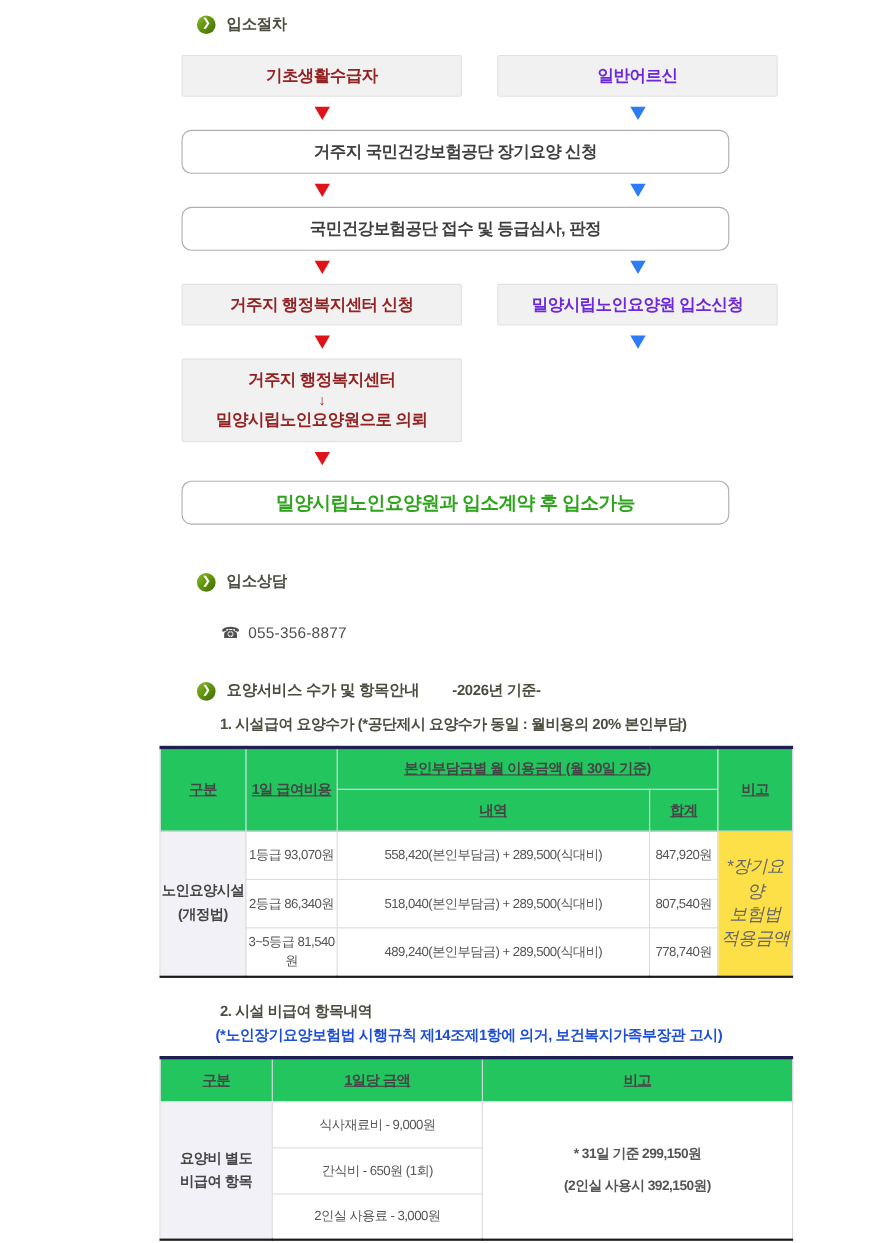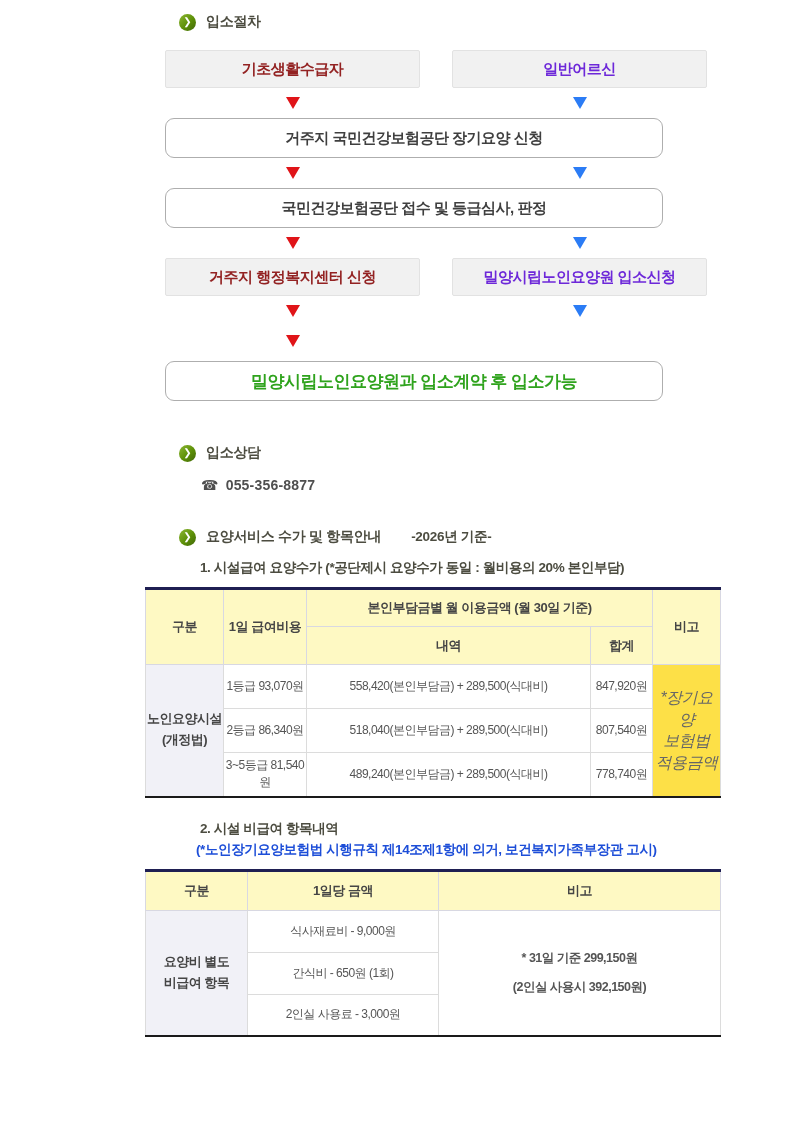--- a/index.html
+++ b/index.html
@@ -39,36 +39,36 @@
   .multi .mid-arrow { font-size: 13px; line-height: 1.1; }
   .arrow-row { display: flex; justify-content: space-between; width: 542px; margin: 9px 0; }
   .arrow-cell { width: 255px; display: flex; justify-content: center; }
   .tri { width: 0; height: 0; border-left: 7px solid transparent; border-right: 7px solid transparent; }
   .tri-red { border-top: 12px solid #e01418; }
   .tri-blue { border-top: 12px solid #2b7cf5; }
   .final-box { margin-top: 14px; }
 
   
   .consult-heading { margin-top: 42px; }
-  .phone-line { margin-left: 201px; margin-top: 14px; font-size: 14px; font-weight: bold; color: #4f4f4f; letter-spacing: 0.2px; }
+  .phone-line { margin-left: 201px; margin-top: 28px; font-size: 14px; font-weight: normal; color: #4f4f4f; letter-spacing: 0.2px; }
   .phone-line .phone-icon { margin-right: 7px; }
 
   
   .pricing-heading { margin-top: 34px; }
   .table-title { margin-left: 200px; margin-top: 12px; font-size: 13.5px; font-weight: bold; color: #4c4c40; letter-spacing: -0.4px; }
   .table-title2 { margin-left: 200px; margin-top: 22px; font-size: 13.5px; font-weight: bold; color: #4c4c40; letter-spacing: -0.4px; }
   .table-subtitle { margin-left: 196px; margin-top: 3px; font-size: 13.5px; font-weight: bold; color: #1d4ed8; letter-spacing: -0.4px; }
 
   
   table { border-collapse: collapse; table-layout: fixed; width: 575px; margin-left: 145px;
           border-top: 3px solid #1f1f52; border-bottom: 2px solid #1a1a1a; }
   .data-table { margin-top: 10px; }
   th {
-    background: #fef9c3; border: 1px solid #d8d8e2; font-weight: bold; color: #454545;
-    font-size: 13px; text-align: center; letter-spacing: -0.5px;
+    background: #22c55e; border: 1px solid #d8d8e2; font-weight: bold; color: #454545;
+    font-size: 13px; text-align: center; letter-spacing: -0.5px; text-decoration: underline;
   }
   td { border: 1px solid #dcdcdc; text-align: center; color: #555555; font-size: 12px; letter-spacing: -0.5px; }
   .t1 th { height: 38px; }
   .t1 td { height: 44px; }
   .t2 th { height: 40px; }
   .t2 td { height: 42px; }
   .label-cell { background: #f1f1f7; font-weight: bold; color: #454545; font-size: 13px; }
   .label-cell .line { display: block; line-height: 1.6; }
   .note-cell { background: #fde047; color: #666666; font-size: 16px; font-style: italic; }
   .note-cell .line { display: block; line-height: 1.35; }
@@ -134,20 +134,25 @@
     <div class="arrow-row">
       <div class="arrow-cell">
           <div class="tri tri-red"></div>
         </div>
       <div class="arrow-cell">
           <div class="tri tri-blue"></div>
         </div>
     </div>
 
     <div class="flow-pair">
+      <div class="flow-box box-gray red-text multi">
+        <span>거주지 행정복지센터</span>
+        <span class="mid-arrow">↓</span>
+        <span>밀양시립노인요양원으로 의뢰</span>
+      </div>
       <div class="flow-col"></div>
     </div>
 
     <div class="arrow-row">
       <div class="arrow-cell">
           <div class="tri tri-red"></div>
         </div>
       <div class="arrow-cell"></div>
     </div>
 

